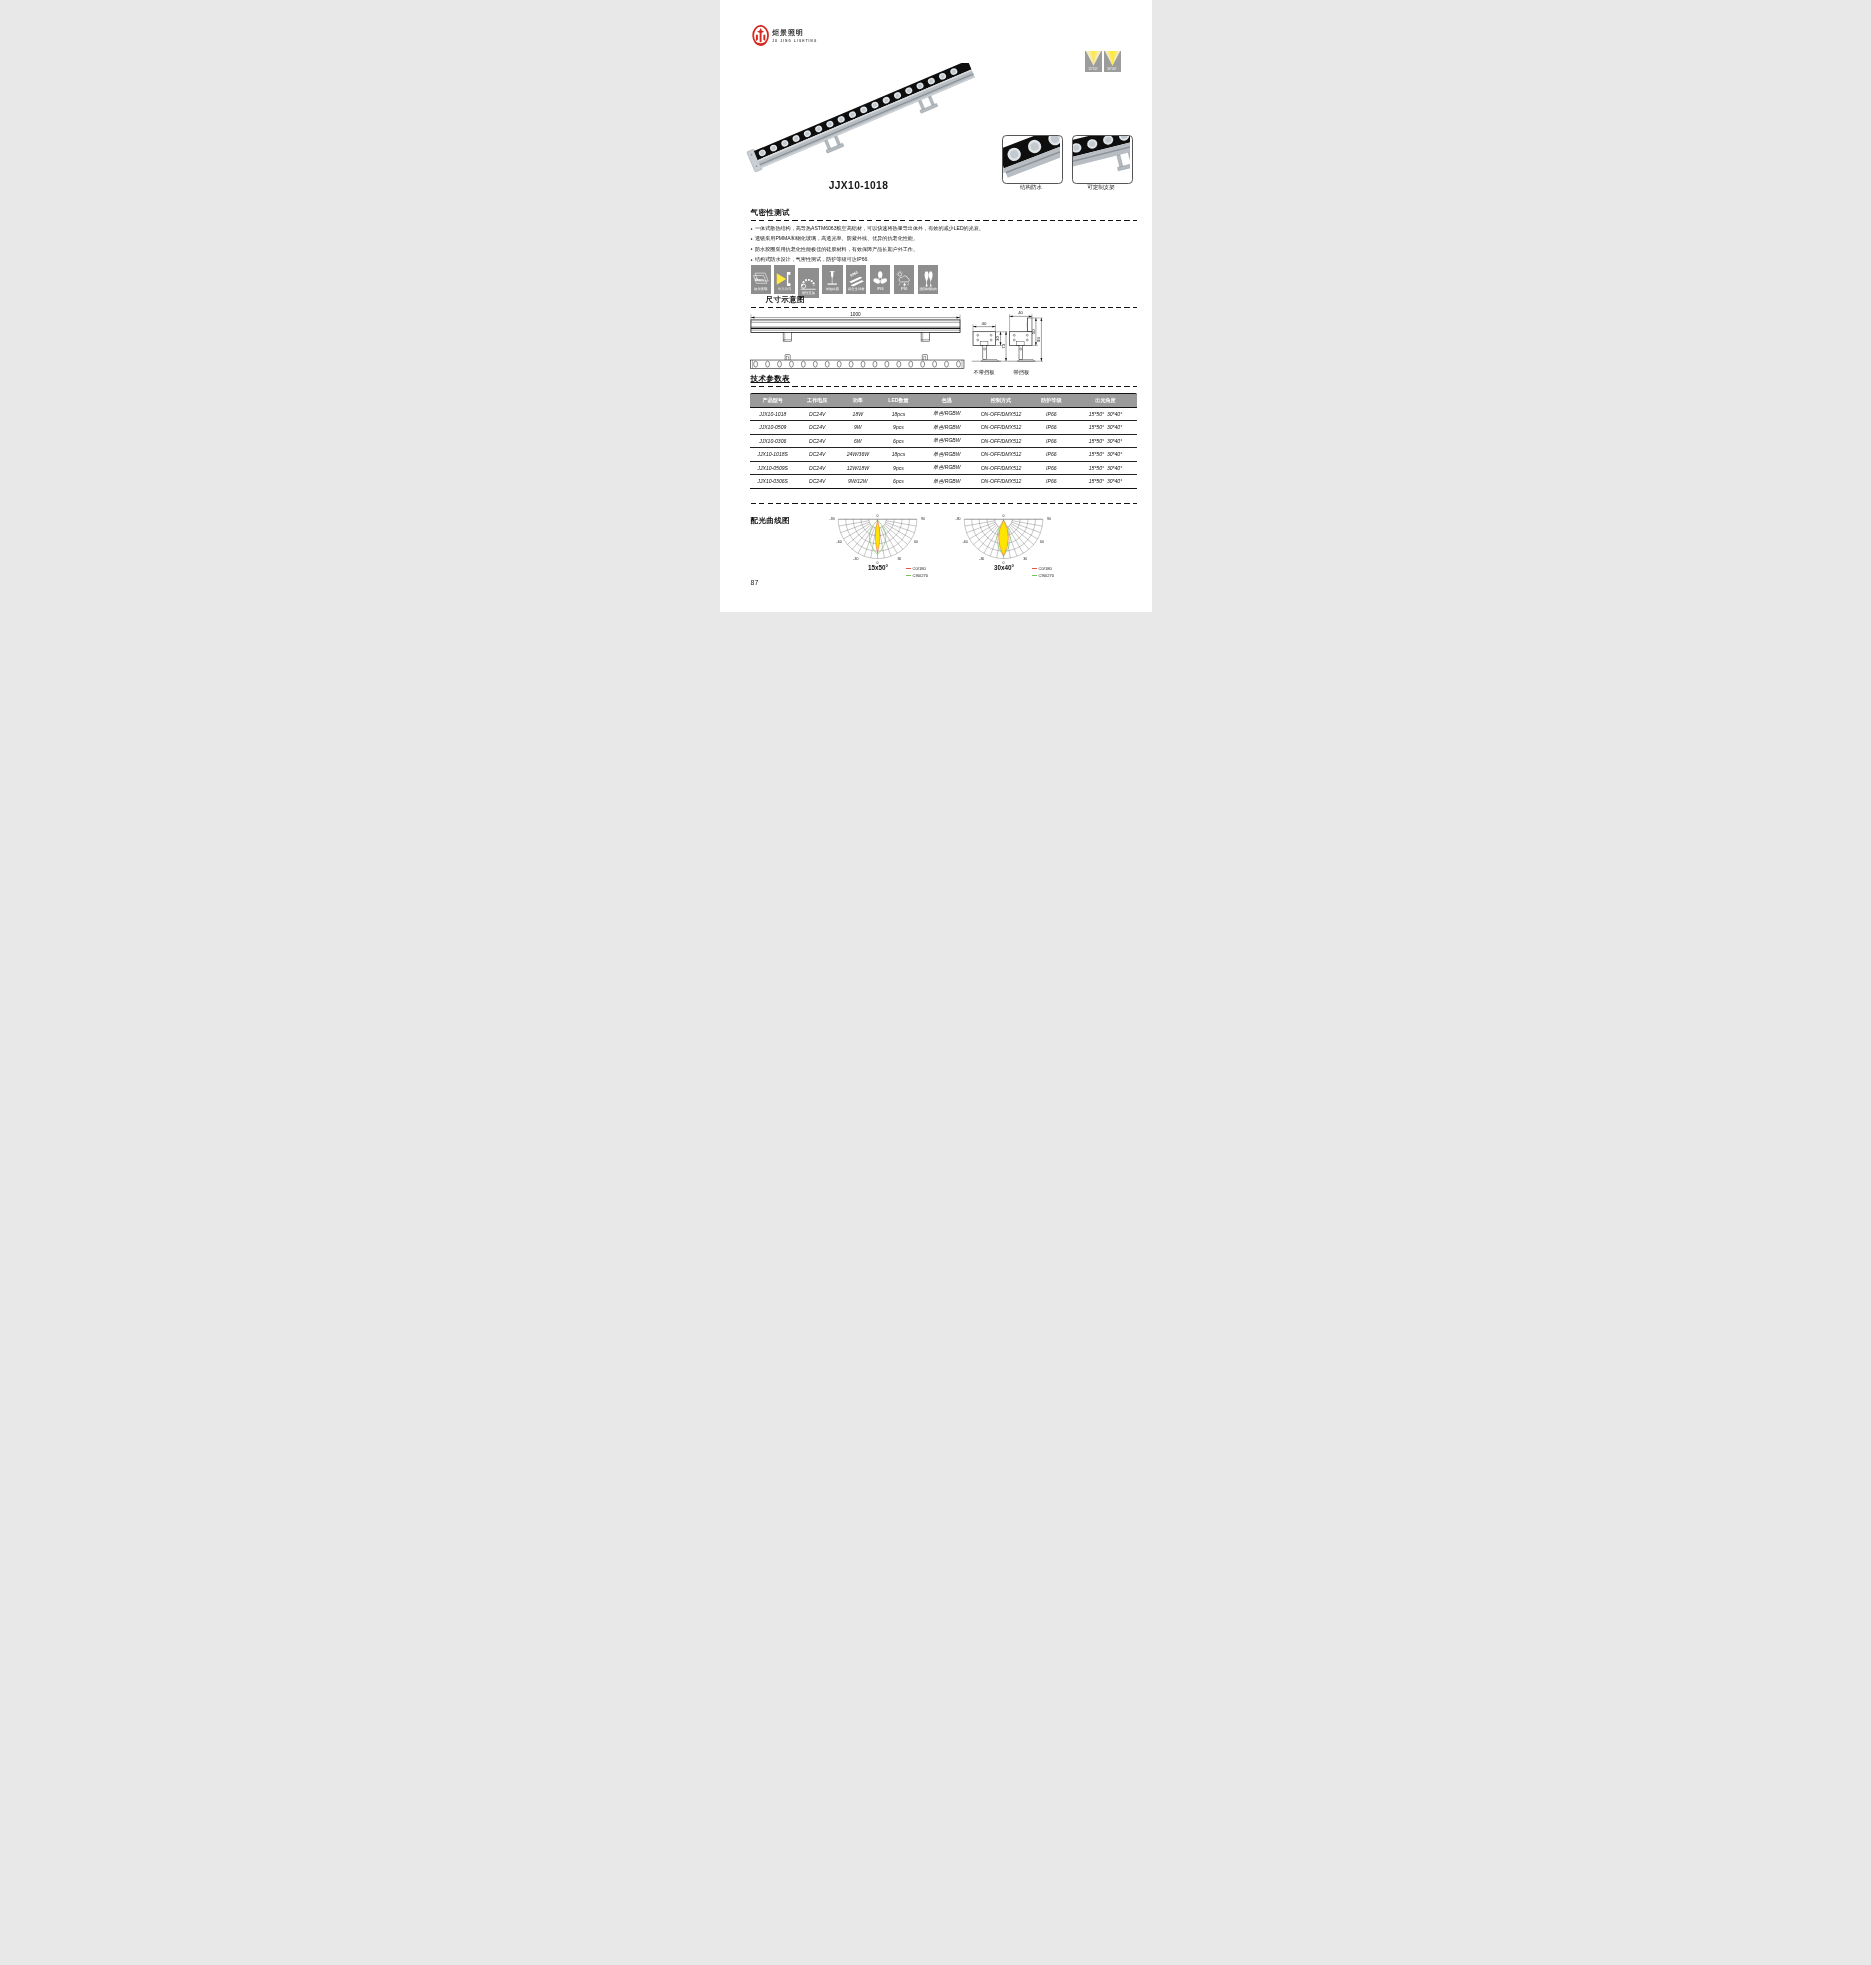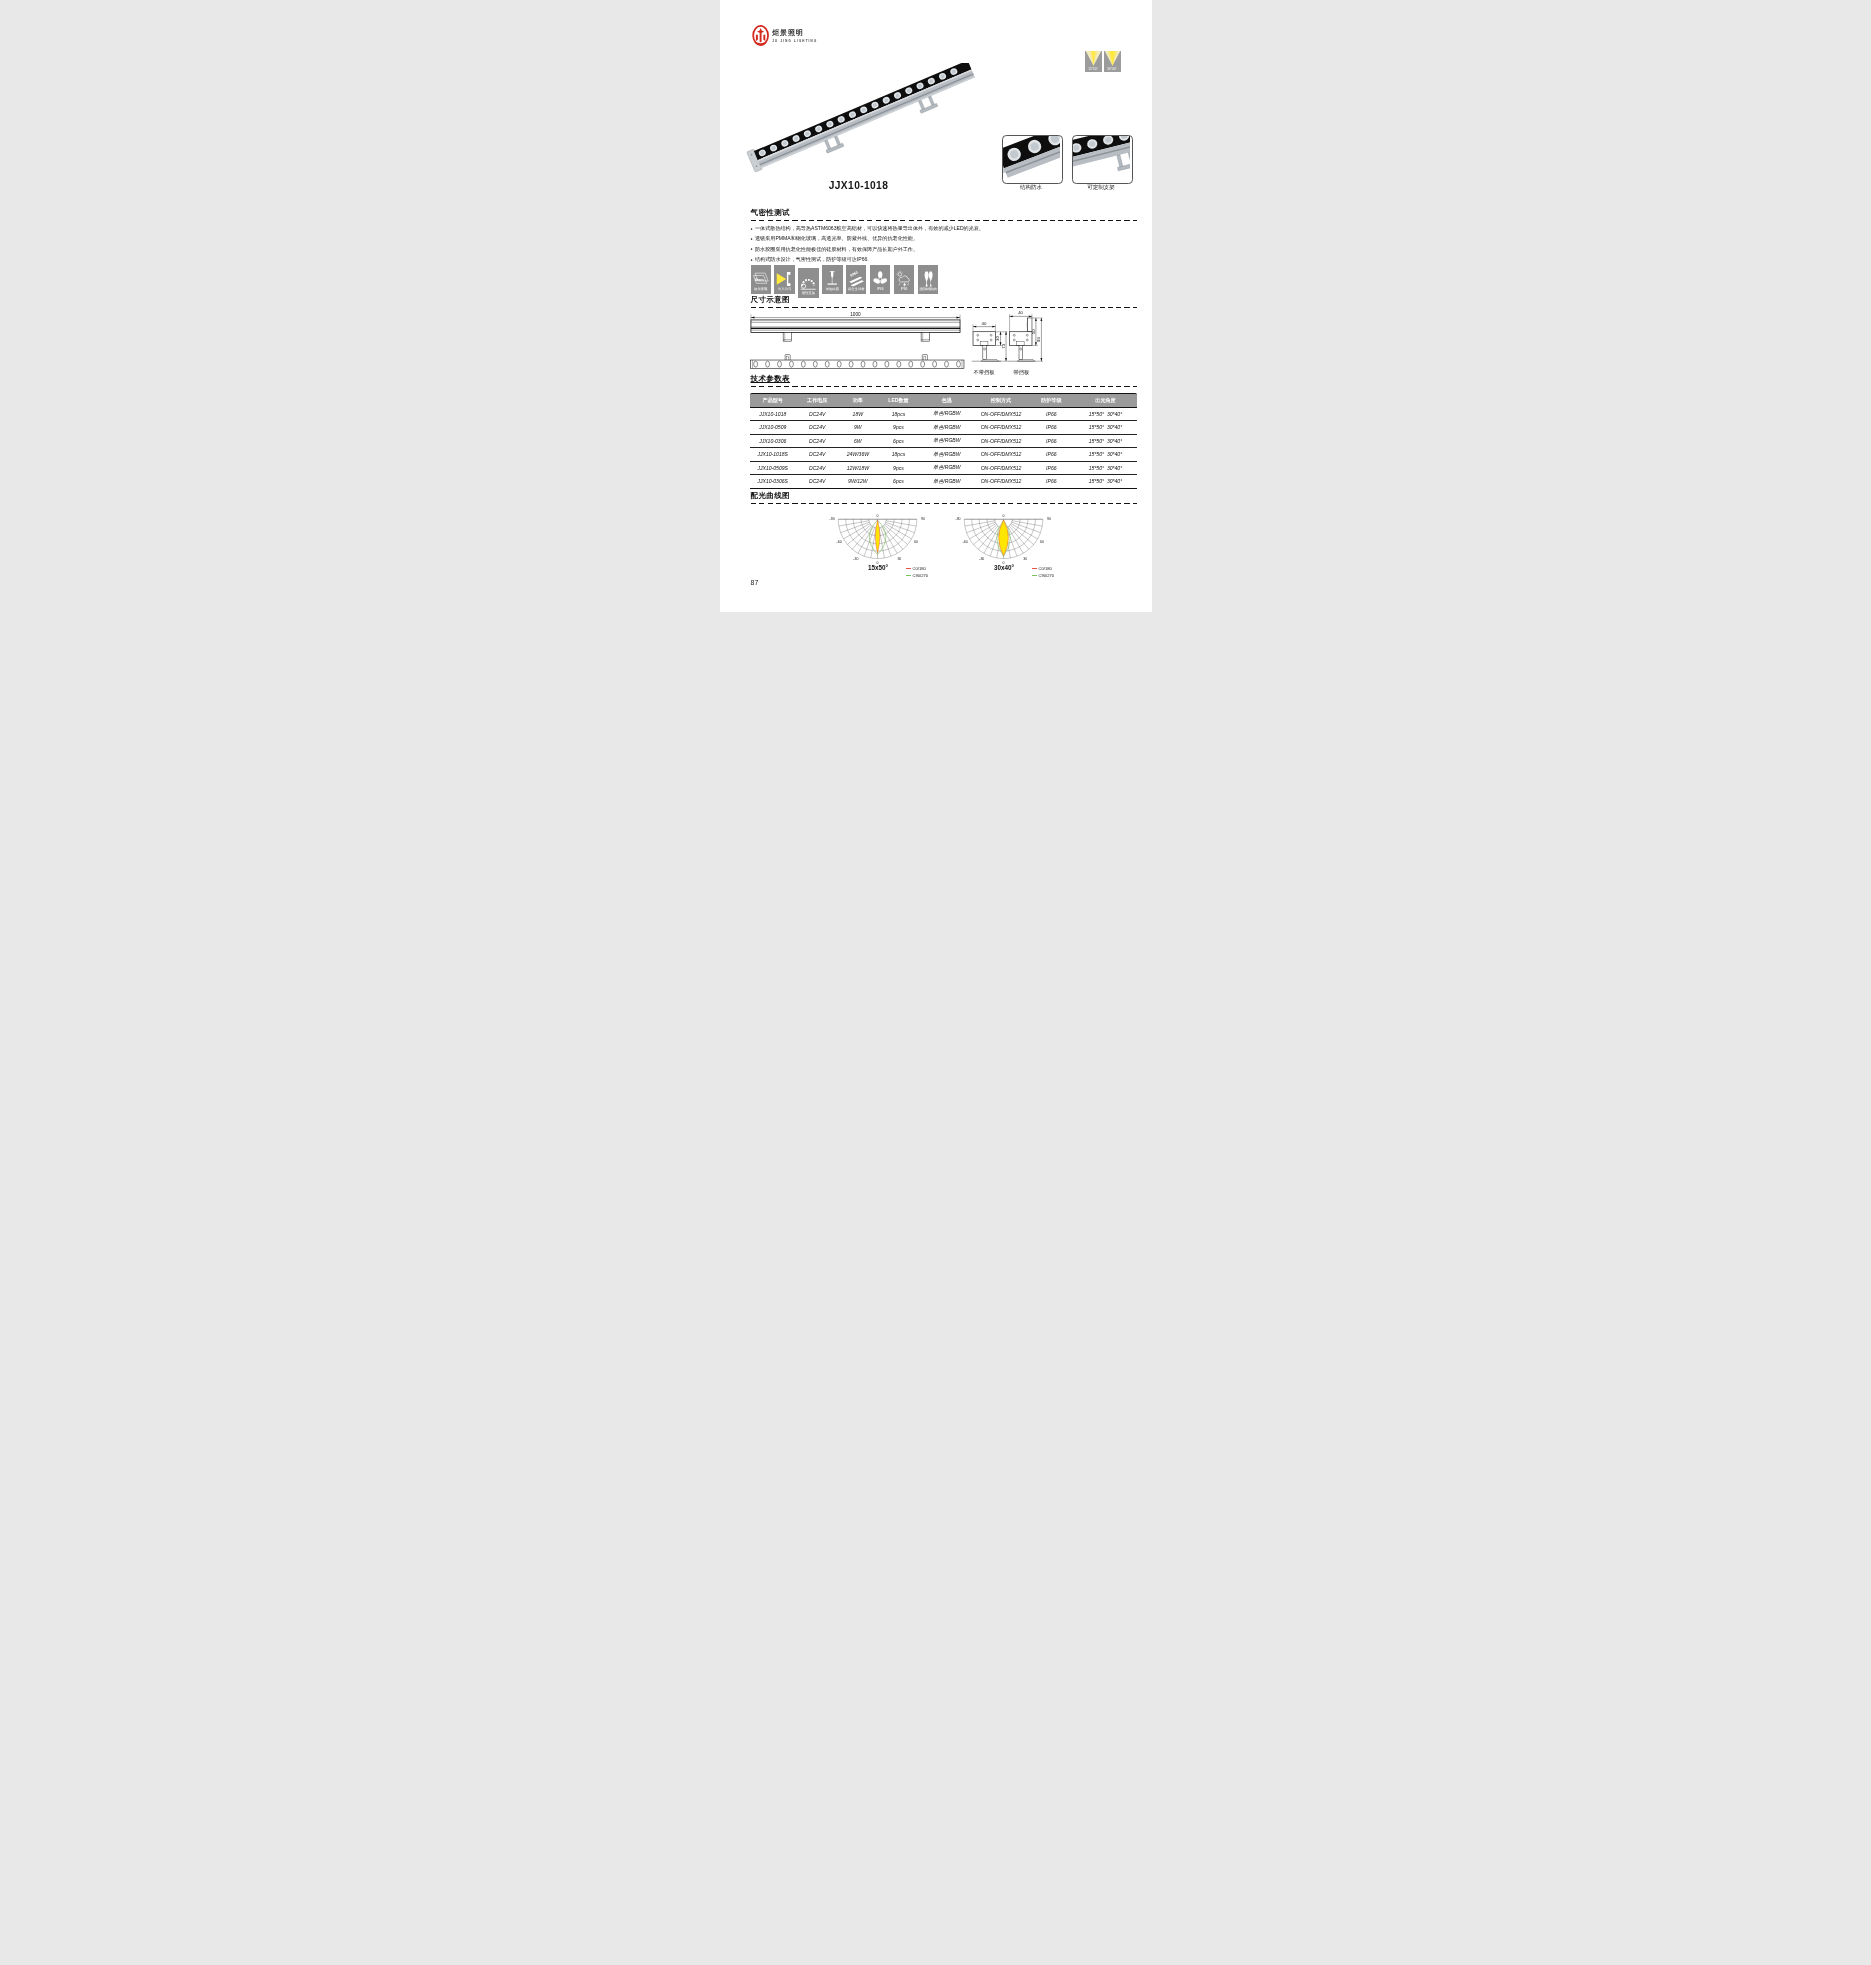--- a/index.html
+++ b/index.html
@@ -323,21 +323,21 @@
     </div>
     <div class="tile">
       <svg class="tile-icon" width="20.4" height="18" viewBox="0 0 52 46">
         <path d="M19,4 c-3,6 -3,13 0,19 c3,6 3,13 0,19 h6 c-3,-6 -3,-13 0,-19 c3,-6 3,-13 0,-19 Z" fill="#fff"></path>
         <path d="M30,4 c-3,6 -3,13 0,19 c3,6 3,13 0,19 h5 c-3,-6 -3,-13 0,-19 c3,-6 3,-13 0,-19 Z" fill="#fff"></path>
       </svg>
       <div class="tile-label">适配幕墙结构</div>
     </div>
   </div>
 
-  <div class="sec-title" style="top:295px;">尺寸示意图</div>
+  <div class="sec-title" style="top:295px;margin-left:15px;">尺寸示意图</div>
   <div class="dashed" style="top:307px;"></div>
 
   <svg class="abs dims-svg" style="left:27.5px;top:310px;" width="397" height="69" viewBox="0 0 1010 175">
 
     <text x="276" y="14" font-size="12" text-anchor="middle">1000</text>
     <line x1="10" y1="19" x2="542" y2="19" stroke="#111" stroke-width="1"></line>
     <polygon points="10,19 19,16.4 19,21.6" fill="#111"></polygon>
       <polygon points="542,19 533,16.4 533,21.6" fill="#111"></polygon>
     <line x1="10" y1="11" x2="10" y2="25" stroke="#111" stroke-width="0.8"></line>
     <line x1="542" y1="11" x2="542" y2="25" stroke="#111" stroke-width="0.8"></line>
@@ -522,21 +522,21 @@
         <div>DC24V</div>
         <div>9W/12W</div>
         <div>6pcs</div>
       <div>单色/RGBW</div>
         <div>ON-OFF/DMX512</div>
         <div>IP66</div>
         <div>15*50°&nbsp;&nbsp;30*40°</div>
     </div>
   </div>
 
-  <div class="sec-title" style="top:491px;">配光曲线图</div>
+  <div class="sec-title" style="top:516px;">配光曲线图</div>
   <div class="dashed" style="top:503px;"></div>
 
   <svg class="charts-svg" width="259" height="60" viewBox="0 0 660 152">
     <g id="chart-grid-0" transform="translate(162,18)">
         <line x1="-100" y1="0" x2="100" y2="0" stroke="#222" stroke-width="1.2"></line>
         <polyline points="-22.0,0.0 -22.0,1.2 -21.9,2.3 -21.7,3.4 -21.5,4.6 -21.3,5.7 -20.9,6.8 -20.5,7.9 -20.1,8.9 -19.6,10.0 -19.1,11.0 -18.5,12.0 -17.8,12.9 -17.1,13.8 -16.3,14.7 -15.6,15.6 -14.7,16.3 -13.8,17.1 -12.9,17.8 -12.0,18.5 -11.0,19.1 -10.0,19.6 -8.9,20.1 -7.9,20.5 -6.8,20.9 -5.7,21.3 -4.6,21.5 -3.4,21.7 -2.3,21.9 -1.2,22.0 0.0,22.0 1.2,22.0 2.3,21.9 3.4,21.7 4.6,21.5 5.7,21.3 6.8,20.9 7.9,20.5 8.9,20.1 10.0,19.6 11.0,19.1 12.0,18.5 12.9,17.8 13.8,17.1 14.7,16.3 15.6,15.6 16.3,14.7 17.1,13.8 17.8,12.9 18.5,12.0 19.1,11.0 19.6,10.0 20.1,8.9 20.5,7.9 20.9,6.8 21.3,5.7 21.5,4.6 21.7,3.4 21.9,2.3 22.0,1.2 22.0,0.0" fill="none" stroke="#333" stroke-width="0.7"></polyline>
         <polyline points="-42.0,0.0 -41.9,2.2 -41.8,4.4 -41.5,6.6 -41.1,8.7 -40.6,10.9 -39.9,13.0 -39.2,15.1 -38.4,17.1 -37.4,19.1 -36.4,21.0 -35.2,22.9 -34.0,24.7 -32.6,26.4 -31.2,28.1 -29.7,29.7 -28.1,31.2 -26.4,32.6 -24.7,34.0 -22.9,35.2 -21.0,36.4 -19.1,37.4 -17.1,38.4 -15.1,39.2 -13.0,39.9 -10.9,40.6 -8.7,41.1 -6.6,41.5 -4.4,41.8 -2.2,41.9 0.0,42.0 2.2,41.9 4.4,41.8 6.6,41.5 8.7,41.1 10.9,40.6 13.0,39.9 15.1,39.2 17.1,38.4 19.1,37.4 21.0,36.4 22.9,35.2 24.7,34.0 26.4,32.6 28.1,31.2 29.7,29.7 31.2,28.1 32.6,26.4 34.0,24.7 35.2,22.9 36.4,21.0 37.4,19.1 38.4,17.1 39.2,15.1 39.9,13.0 40.6,10.9 41.1,8.7 41.5,6.6 41.8,4.4 41.9,2.2 42.0,0.0" fill="none" stroke="#333" stroke-width="0.7"></polyline>
         <polyline points="-62.0,0.0 -61.9,3.2 -61.7,6.5 -61.2,9.7 -60.6,12.9 -59.9,16.0 -59.0,19.2 -57.9,22.2 -56.6,25.2 -55.2,28.1 -53.7,31.0 -52.0,33.8 -50.2,36.4 -48.2,39.0 -46.1,41.5 -43.8,43.8 -41.5,46.1 -39.0,48.2 -36.4,50.2 -33.8,52.0 -31.0,53.7 -28.1,55.2 -25.2,56.6 -22.2,57.9 -19.2,59.0 -16.0,59.9 -12.9,60.6 -9.7,61.2 -6.5,61.7 -3.2,61.9 0.0,62.0 3.2,61.9 6.5,61.7 9.7,61.2 12.9,60.6 16.0,59.9 19.2,59.0 22.2,57.9 25.2,56.6 28.1,55.2 31.0,53.7 33.8,52.0 36.4,50.2 39.0,48.2 41.5,46.1 43.8,43.8 46.1,41.5 48.2,39.0 50.2,36.4 52.0,33.8 53.7,31.0 55.2,28.1 56.6,25.2 57.9,22.2 59.0,19.2 59.9,16.0 60.6,12.9 61.2,9.7 61.7,6.5 61.9,3.2 62.0,0.0" fill="none" stroke="#333" stroke-width="0.7"></polyline>
         <polyline points="-81.0,0.0 -80.9,4.2 -80.6,8.5 -80.0,12.7 -79.2,16.8 -78.2,21.0 -77.0,25.0 -75.6,29.0 -74.0,32.9 -72.2,36.8 -70.1,40.5 -67.9,44.1 -65.5,47.6 -62.9,51.0 -60.2,54.2 -57.3,57.3 -54.2,60.2 -51.0,62.9 -47.6,65.5 -44.1,67.9 -40.5,70.1 -36.8,72.2 -32.9,74.0 -29.0,75.6 -25.0,77.0 -21.0,78.2 -16.8,79.2 -12.7,80.0 -8.5,80.6 -4.2,80.9 0.0,81.0 4.2,80.9 8.5,80.6 12.7,80.0 16.8,79.2 21.0,78.2 25.0,77.0 29.0,75.6 32.9,74.0 36.8,72.2 40.5,70.1 44.1,67.9 47.6,65.5 51.0,62.9 54.2,60.2 57.3,57.3 60.2,54.2 62.9,51.0 65.5,47.6 67.9,44.1 70.1,40.5 72.2,36.8 74.0,32.9 75.6,29.0 77.0,25.0 78.2,21.0 79.2,16.8 80.0,12.7 80.6,8.5 80.9,4.2 81.0,0.0" fill="none" stroke="#333" stroke-width="0.7"></polyline>
         <polyline points="-100.0,0.0 -99.9,5.2 -99.5,10.5 -98.8,15.6 -97.8,20.8 -96.6,25.9 -95.1,30.9 -93.4,35.8 -91.4,40.7 -89.1,45.4 -86.6,50.0 -83.9,54.5 -80.9,58.8 -77.7,62.9 -74.3,66.9 -70.7,70.7 -66.9,74.3 -62.9,77.7 -58.8,80.9 -54.5,83.9 -50.0,86.6 -45.4,89.1 -40.7,91.4 -35.8,93.4 -30.9,95.1 -25.9,96.6 -20.8,97.8 -15.6,98.8 -10.5,99.5 -5.2,99.9 0.0,100.0 5.2,99.9 10.5,99.5 15.6,98.8 20.8,97.8 25.9,96.6 30.9,95.1 35.8,93.4 40.7,91.4 45.4,89.1 50.0,86.6 54.5,83.9 58.8,80.9 62.9,77.7 66.9,74.3 70.7,70.7 74.3,66.9 77.7,62.9 80.9,58.8 83.9,54.5 86.6,50.0 89.1,45.4 91.4,40.7 93.4,35.8 95.1,30.9 96.6,25.9 97.8,20.8 98.8,15.6 99.5,10.5 99.9,5.2 100.0,0.0" fill="none" stroke="#333" stroke-width="0.7"></polyline>

